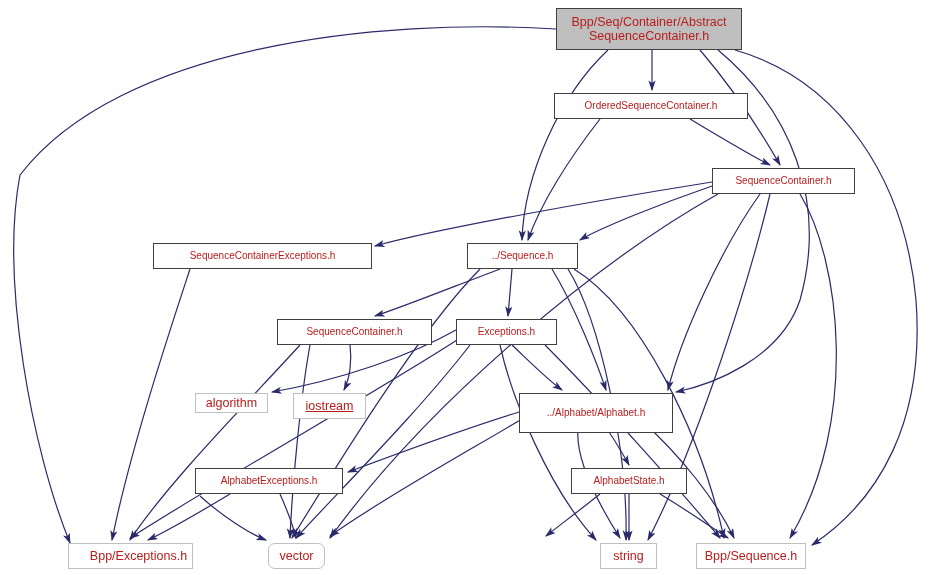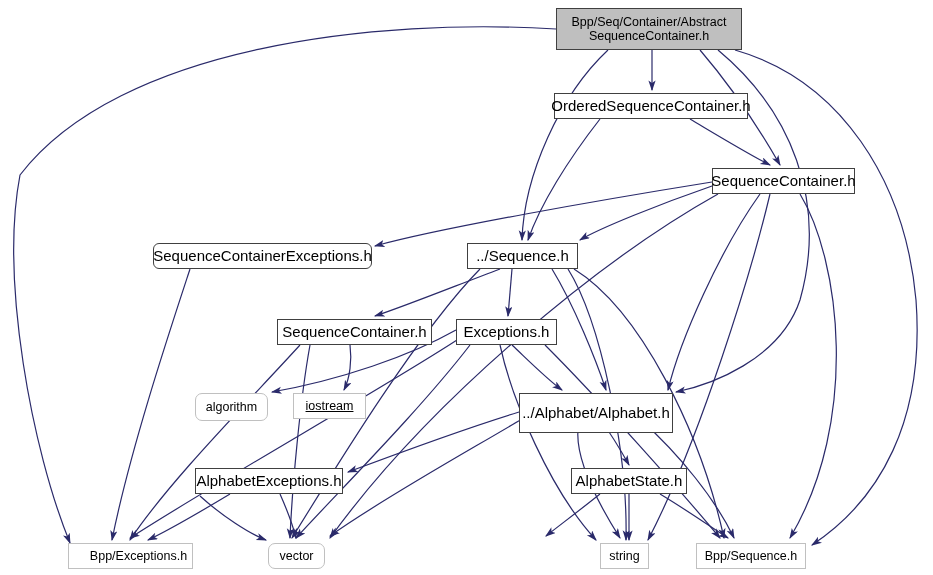--- a/index.html
+++ b/index.html
@@ -3,22 +3,22 @@
 <meta charset="utf-8">
 <style>
   html,body{margin:0;padding:0;background:#ffffff;}
   body{width:933px;height:575px;overflow:hidden;
        font-family:"Liberation Sans","DejaVu Sans",sans-serif;}
   #graph{position:relative;width:933px;height:575px;}
   svg{position:absolute;left:0;top:0;width:933px;height:575px;}
   .node{position:absolute;box-sizing:border-box;
         display:flex;align-items:center;justify-content:center;
         text-align:center;line-height:1.12;
-        background:#ffffff;color:#000000;white-space:pre;}
-  .n-normal{border:1px solid #404040;font-size:15px;}
+        background:#ffffff;color:#b91c1c;white-space:pre;}
+  .n-normal{border:1px solid #404040;font-size:10px;}
   .n-sys{border:1px solid #c0c0c0;font-size:12.5px;}
   .n-root{border:1px solid #404040;background:#bfbfbf;font-size:12.5px;}
 </style>
 </head>
 <body>
 
 <div id="graph">
   <svg id="edges-layer" viewBox="0 0 933 575" xmlns="http://www.w3.org/2000/svg">
     <defs>
       <marker id="arrow" markerWidth="9" markerHeight="9" refX="8" refY="3" orient="auto" markerUnits="strokeWidth">
@@ -67,27 +67,27 @@
         <path d="M 230,494 C 200,512 165,532 148,540" fill="none" stroke="#2a2a6a" stroke-width="1.2" marker-end="url(#arrow)"></path>
         <path d="M 280,494 C 288,512 294,530 296,538" fill="none" stroke="#2a2a6a" stroke-width="1.2" marker-end="url(#arrow)"></path>
         <path d="M 200,496 C 222,516 250,534 266,540" fill="none" stroke="#2a2a6a" stroke-width="1.2" marker-end="url(#arrow)"></path>
       </g>
   </svg>
   <div id="nodes-layer">
       <div class="node n-root" style="left: 556px; top: 8px; width: 186px; height: 42px;">Bpp/Seq/Container/Abstract
 SequenceContainer.h</div>
       <div class="node n-normal" style="left: 554px; top: 93px; width: 194px; height: 26px;">OrderedSequenceContainer.h</div>
       <div class="node n-normal" style="left: 712px; top: 168px; width: 143px; height: 26px;">SequenceContainer.h</div>
-      <div class="node n-normal" style="left: 153px; top: 243px; width: 219px; height: 26px; border-radius: 6px;">SequenceContainerExceptions.h</div>
+      <div class="node n-normal" style="left: 153px; top: 243px; width: 219px; height: 26px;">SequenceContainerExceptions.h</div>
       <div class="node n-normal" style="left: 467px; top: 243px; width: 111px; height: 26px;">../Sequence.h</div>
       <div class="node n-normal" style="left: 277px; top: 319px; width: 155px; height: 26px;">SequenceContainer.h</div>
       <div class="node n-normal" style="left: 456px; top: 319px; width: 101px; height: 26px;">Exceptions.h</div>
-      <div class="node n-sys" style="left: 195px; top: 393px; width: 73px; height: 28px; border-radius: 7px;">algorithm</div>
+      <div class="node n-sys" style="left: 195px; top: 393px; width: 73px; height: 20px;">algorithm</div>
       <div class="node n-sys" style="left: 293px; top: 393px; width: 73px; height: 26px; text-decoration: underline;">iostream</div>
       <div class="node n-normal" style="left: 519px; top: 393px; width: 154px; height: 40px;">../Alphabet/Alphabet.h</div>
       <div class="node n-normal" style="left: 195px; top: 468px; width: 148px; height: 26px;">AlphabetExceptions.h</div>
       <div class="node n-normal" style="left: 571px; top: 468px; width: 116px; height: 26px;">AlphabetState.h</div>
       <div class="node n-sys" style="left: 68px; top: 543px; width: 125px; height: 26px; padding-left: 16px;">Bpp/Exceptions.h</div>
       <div class="node n-sys" style="left: 268px; top: 543px; width: 57px; height: 26px; border-radius: 7px;">vector</div>
-      <div class="node n-sys" style="left: 600px; top: 543px; width: 49px; height: 26px;">string</div>
+      <div class="node n-sys" style="left: 600px; top: 543px; width: 57px; height: 26px;">string</div>
       <div class="node n-sys" style="left: 696px; top: 543px; width: 110px; height: 26px;">Bpp/Sequence.h</div>
     </div>
 </div>
 
 </body></html>

